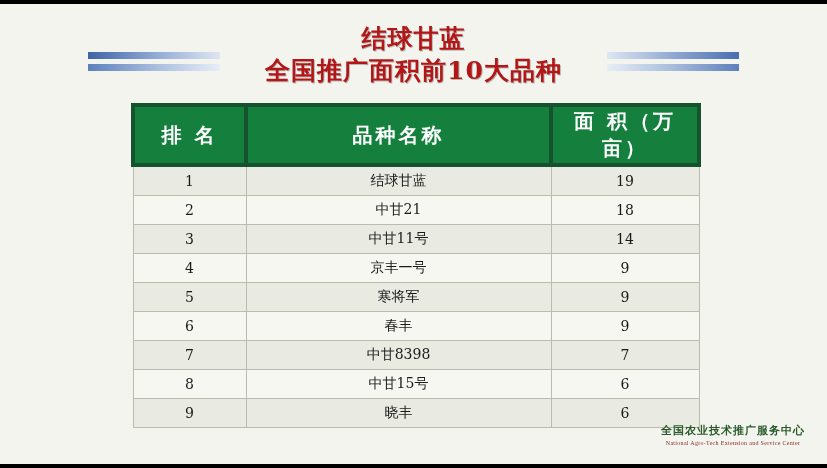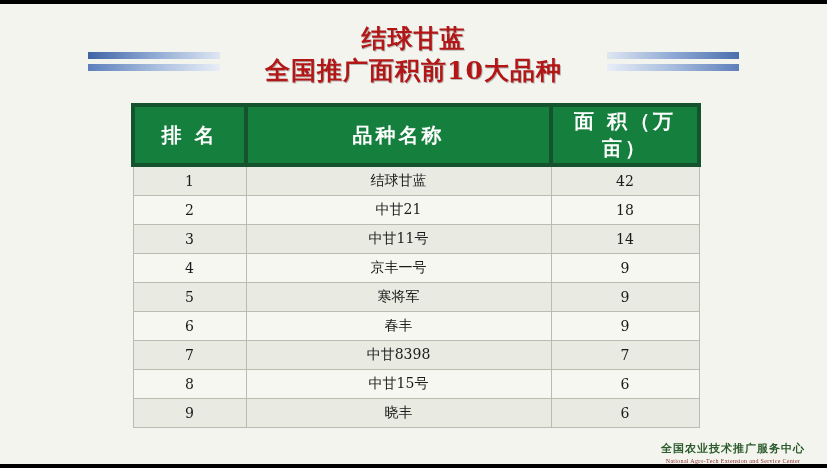--- a/index.html
+++ b/index.html
@@ -77,21 +77,21 @@
   tbody tr:nth-child(odd) td { background: #e9eae1; }
   tbody tr:nth-child(even) td { background: #f6f7f1; }
 
   col.c-rank { width: 113px; }
   col.c-name { width: 305px; }
   col.c-area { width: 148px; }
 
   .footer {
     position: absolute;
     right: 22px;
-    bottom: 4px;
+    bottom: 22px;
     text-align: center;
     color: #2f5d2f;
   }
   .footer .f1 {
     font-size: 11px;
     font-weight: bold;
     letter-spacing: 1px;
     color: #2b5a2b;
     font-family: "DejaVu Serif", "Liberation Serif", serif;
   }
@@ -140,21 +140,21 @@
         <tr>
           <th>排  名</th>
           <th>品种名称</th>
           <th>面  积（万亩）</th>
         </tr>
       </thead>
       <tbody>
         <tr>
           <td>1</td>
           <td>结球甘蓝</td>
-          <td>42</td>
+          <td>19</td>
         </tr>
         <tr>
           <td>2</td>
           <td>中甘21</td>
           <td>18</td>
         </tr>
         <tr>
           <td>3</td>
           <td>中甘11号</td>
           <td>14</td>

